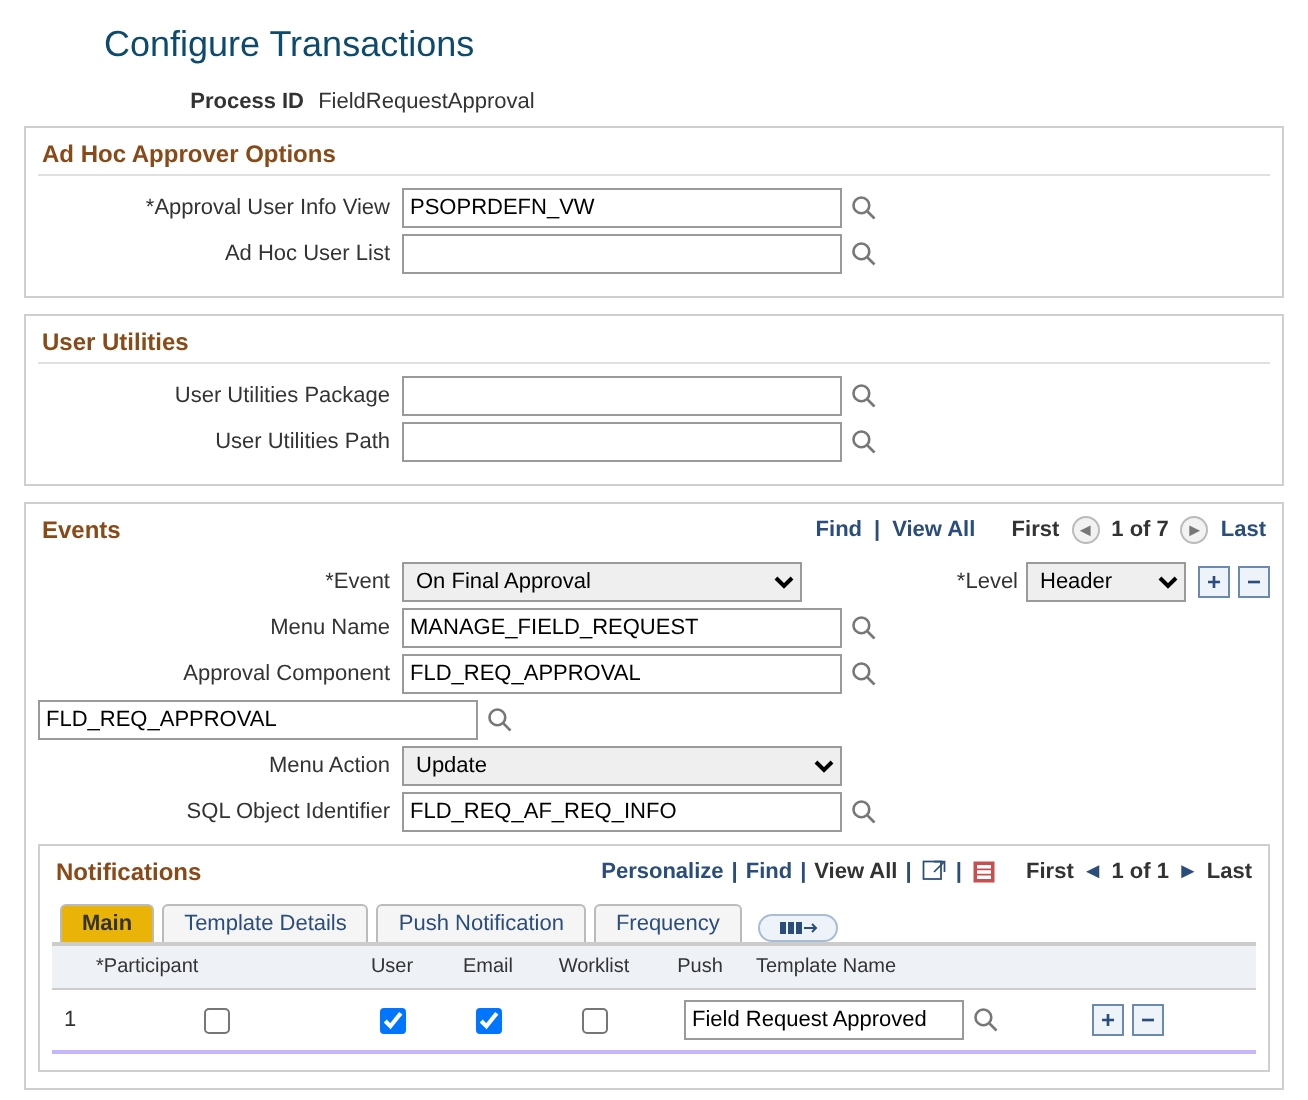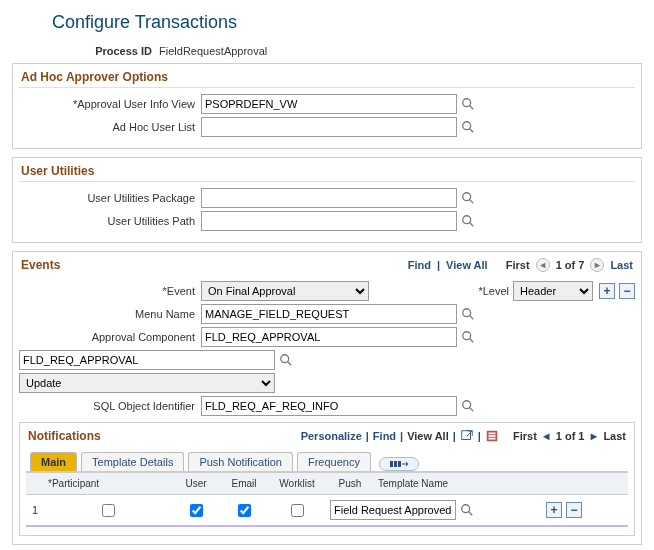--- a/index.html
+++ b/index.html
@@ -9,22 +9,22 @@
   .process-row .label { display: inline-block; width: 100px; text-align: right; font-weight: bold; font-size: 11px; color: #333; }
   .process-row .value { padding-left: 4px; font-size: 11px; }
   .section { border: 1px solid #cfcfcf; background: #fff; margin-bottom: 8px; padding: 4px 6px 8px 6px; }
   .section-title { color: #8a4a18; font-weight: bold; font-size: 12px; border-bottom: 1px solid #e0e0e0; padding: 2px 2px 3px 2px; margin: 0 0 6px 0; display: flex; justify-content: space-between; align-items: center; }
   .section-title.no-border { border-bottom: none; }
   .form-row { display: flex; align-items: center; margin: 3px 0; }
   .form-label { width: 182px; text-align: right; font-size: 11px; padding-right: 6px; }
   .req::before { content: "*"; }
   input[type="text"] { font-size: 11px; padding: 2px 3px; border: 1px solid #9a9a9a; height: 20px; }
   select { font-size: 11px; padding: 1px 2px; border: 1px solid #9a9a9a; height: 20px; }
-  .w220 { width: 256px; }
-  .w200 { width: 168px; }
+  .w220 { width: 220px; }
+  .w200 { width: 200px; }
   .w80 { width: 80px; }
   .lookup { display: inline-block; margin-left: 4px; cursor: pointer; color: #555; }
   .lookup svg { width: 14px; height: 14px; vertical-align: middle; }
   .pager { display: flex; align-items: center; gap: 6px; font-size: 11px; color: #2a4d7c; }
   .pager a { color: #2a4d7c; text-decoration: none; }
   .pager .sep { color: #2a4d7c; }
   .pager .label-dark { color: #333; }
   .pager .arrow { display: inline-flex; width: 14px; height: 14px; border: 1px solid #bbb; border-radius: 50%; align-items: center; justify-content: center; background: #f2f2f2; color: #777; font-size: 9px; cursor: pointer; }
   .addrem { display: inline-flex; gap: 4px; margin-left: 6px; }
   .sqbtn { width: 16px; height: 16px; border: 1px solid #6a8ab0; background: #eef3f9; color: #2a4d7c; font-weight: bold; display: inline-flex; align-items: center; justify-content: center; cursor: pointer; font-size: 12px; line-height: 1; }
@@ -34,21 +34,21 @@
   .tab { border: 1px solid #bbb; border-bottom: none; background: #f5f5f5; padding: 3px 10px; font-size: 11px; color: #2a4d7c; cursor: pointer; border-top-left-radius: 3px; border-top-right-radius: 3px; }
   .tab.active { background: #eab308; font-weight: bold; color: #333; }
   .tab-show-all { margin-left: 4px; padding: 1px 8px; background: #eef3f9; border: 1px solid #a8bcd2; border-radius: 8px; cursor: pointer; display:inline-flex; align-items:center; }
   .grid { border-bottom: 2px solid #c4b5fd; }
   .grid-header, .grid-row { display: grid; grid-template-columns: 18px 128px 48px 48px 58px 48px 168px 20px 20px 20px; align-items: center; gap: 0; }
   .grid-header { background: #eef2f7; border-top: 1px solid #ccc; border-bottom: 1px solid #ccc; font-size: 10px; padding: 3px 0; }
   .grid-header > div { padding: 2px 4px; }
   .grid-row { padding: 3px 0; }
   .grid-row > div { padding: 2px 4px; }
   .center { text-align: center; }
-  .tmpl-input { width: 126px; }
+  .tmpl-input { width: 140px; margin-left: 12px; }
   .icon-btn { display:inline-flex; width:14px; height:14px; align-items:center; justify-content:center; cursor:pointer; }
   .notif-links { display:flex; align-items:center; gap:4px; font-size:11px; color:#2a4d7c; }
   .notif-links a { color:#2a4d7c; text-decoration:none; }
 </style>
 </head>
 <body>
 
 <div class="page-title">Configure Transactions</div>
 
 <div class="process-row">
@@ -158,20 +158,21 @@
         </svg></span>
   </div>
   <div class="form-row">
     <input type="text" class="w220" value="FLD_REQ_APPROVAL" style="">
     <span class="lookup"><svg viewBox="0 0 16 16">
           <circle cx="6.5" cy="6.5" r="4.5" fill="none" stroke="#777" stroke-width="1.5"></circle>
           <line x1="10" y1="10" x2="14" y2="14" stroke="#777" stroke-width="1.5"></line>
         </svg></span>
   </div>
   <div class="form-row">
+    <div class="form-label">Menu Action</div>
     <select class="w220">
       <option>Update</option>
     </select>
   </div>
   <div class="form-row">
     <div class="form-label">SQL Object Identifier</div>
     <input type="text" class="w220" value="FLD_REQ_AF_REQ_INFO" style="">
     <span class="lookup"><svg viewBox="0 0 16 16">
           <circle cx="6.5" cy="6.5" r="4.5" fill="none" stroke="#777" stroke-width="1.5"></circle>
           <line x1="10" y1="10" x2="14" y2="14" stroke="#777" stroke-width="1.5"></line>

